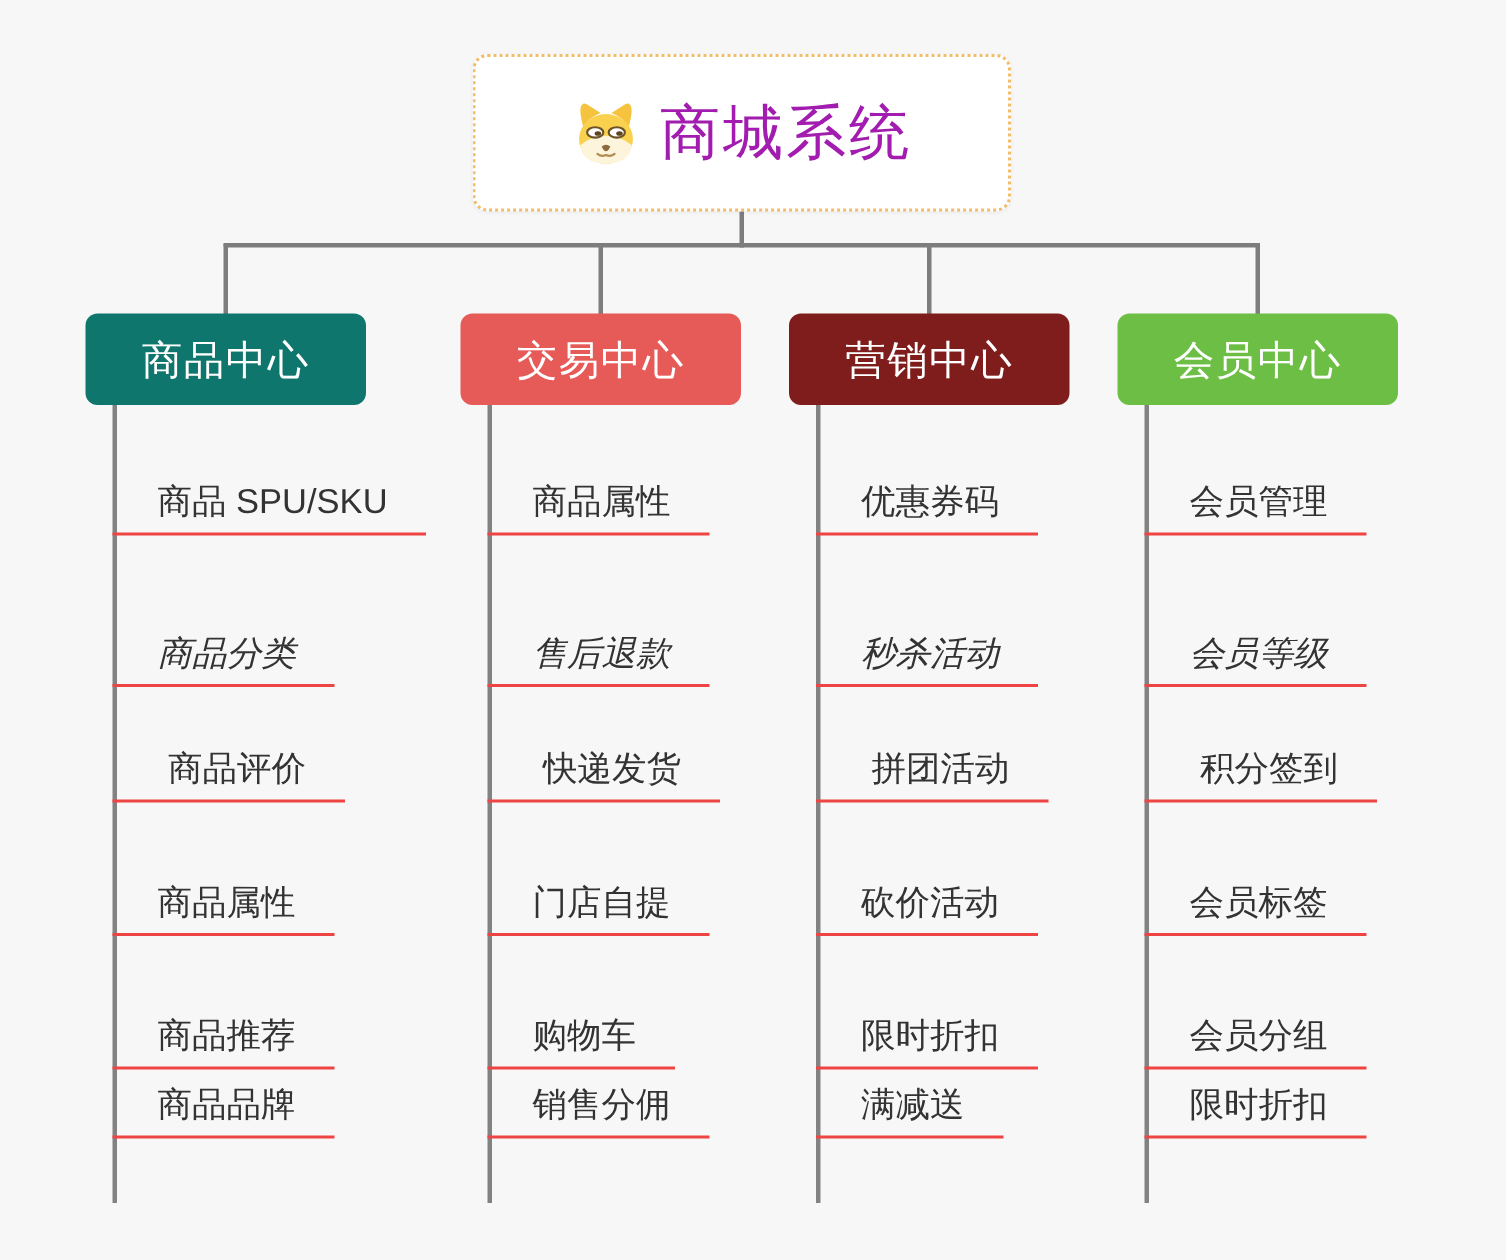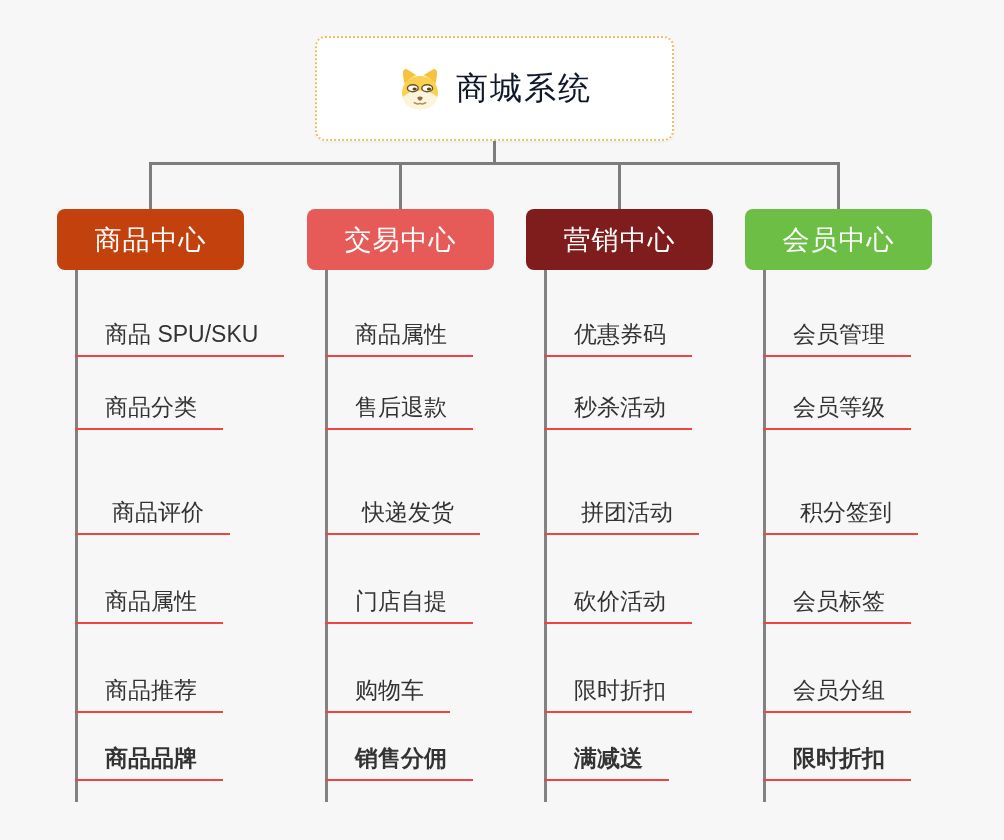--- a/index.html
+++ b/index.html
@@ -23,21 +23,21 @@
   .root {
     position:absolute; left:315px; top:36px;
     width:359px; height:105px; box-sizing:border-box;
     background:#ffffff;
     border:2px dotted #f2bd69;
     border-radius:10px;
     display:flex; align-items:center; justify-content:center; gap:13px;
     box-shadow:0 1px 3px rgba(0,0,0,0.05);
   }
   .root-title {
-    font-size:32px; color:#0f172a; letter-spacing:2px; white-space:nowrap;
+    font-size:40px; color:#a21caf; letter-spacing:2px; white-space:nowrap;
   }
   .doge { display:flex; align-items:center; }
   
   .branch { position:absolute; top:0; width:240px; height:840px; }
   .b1 { left:57px; } .b2 { left:307px; } .b3 { left:526px; } .b4 { left:745px; }
   .hdr {
     position:absolute; left:0; top:209px;
     width:187px; height:61px; box-sizing:border-box;
     border-radius:8px;
     color:#ffffff; font-size:27px; letter-spacing:1px;
@@ -48,22 +48,22 @@
     position:absolute; left:18px; top:270px;
     width:3px; height:532px; background:#828282;
   }
   .item {
     position:absolute; left:18px;
     border-bottom:2px solid #ef4444;
     padding:0 26px 6px 30px;
     font-size:23px; line-height:30px; color:#333333;
     white-space:nowrap;
   }
-  .i0 { top:319px; } .i1 { top:392px; } .i2 { top:497px;padding-left:37px; }
-  .i3 { top:586px; } .i4 { top:675px; } .i5 { top:743px;font-weight:bold; }
+  .i0 { top:319px; } .i1 { top:420px;font-style:italic; } .i2 { top:497px;padding-left:37px; }
+  .i3 { top:586px; } .i4 { top:675px; } .i5 { top:721px; }
 </style>
 </head>
 <body>
 
 <div class="canvas">
 
   <div class="conn stem"></div>
   <div class="conn hbar"></div>
   <div class="conn stub stub1"></div>
   <div class="conn stub stub2"></div>
@@ -82,21 +82,21 @@
         <ellipse cx="42" cy="31" rx="7.5" ry="4.8" fill="#ffffff" stroke="#6b5326" stroke-width="2"></ellipse>
         <ellipse cx="44.5" cy="32" rx="3" ry="2.2" fill="#5d451f"></ellipse>
         <path d="M28 44 Q32 41 36 44 Q34 48.5 32 48.5 Q30 48.5 28 44 Z" fill="#8d6b3f"></path>
         <path d="M24 51 Q28 54 32 52 Q36 54 40 51" stroke="#b08d55" stroke-width="2" fill="none" stroke-linecap="round"></path>
       </svg>
     </span>
     <span class="root-title">商城系统</span>
   </div>
 
   <div class="branch b1">
-    <div class="hdr" style="background-color: #c2410c;">商品中心</div>
+    <div class="hdr" style="background-color: #0f766e;">商品中心</div>
     <div class="trunk"></div>
     <div class="item i0">商品 SPU/SKU</div>
     <div class="item i1">商品分类</div>
     <div class="item i2">商品评价</div>
     <div class="item i3">商品属性</div>
     <div class="item i4">商品推荐</div>
     <div class="item i5">商品品牌</div>
   </div>
 
   <div class="branch b2">

